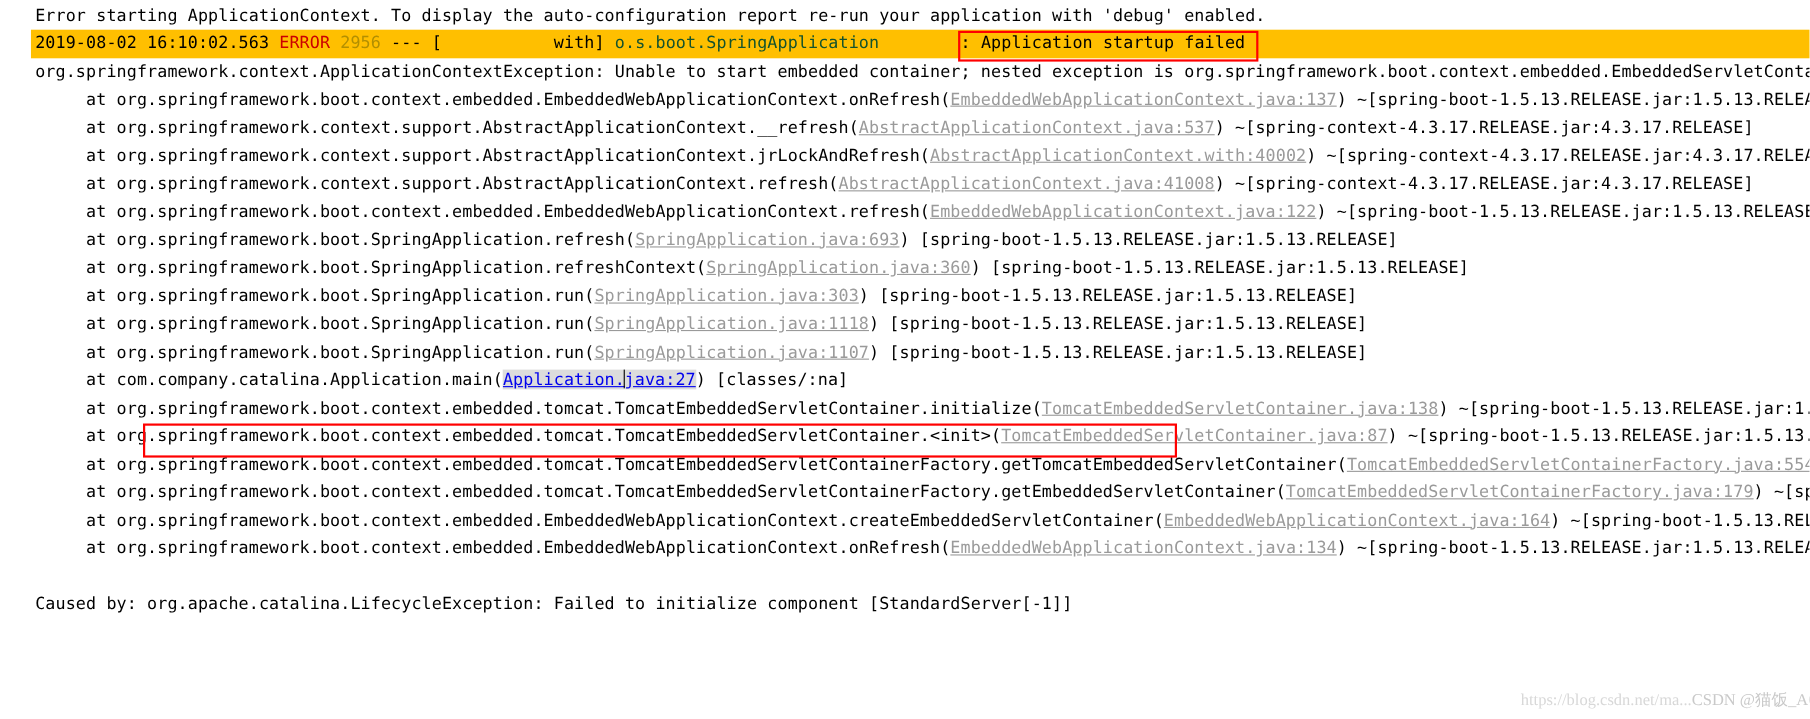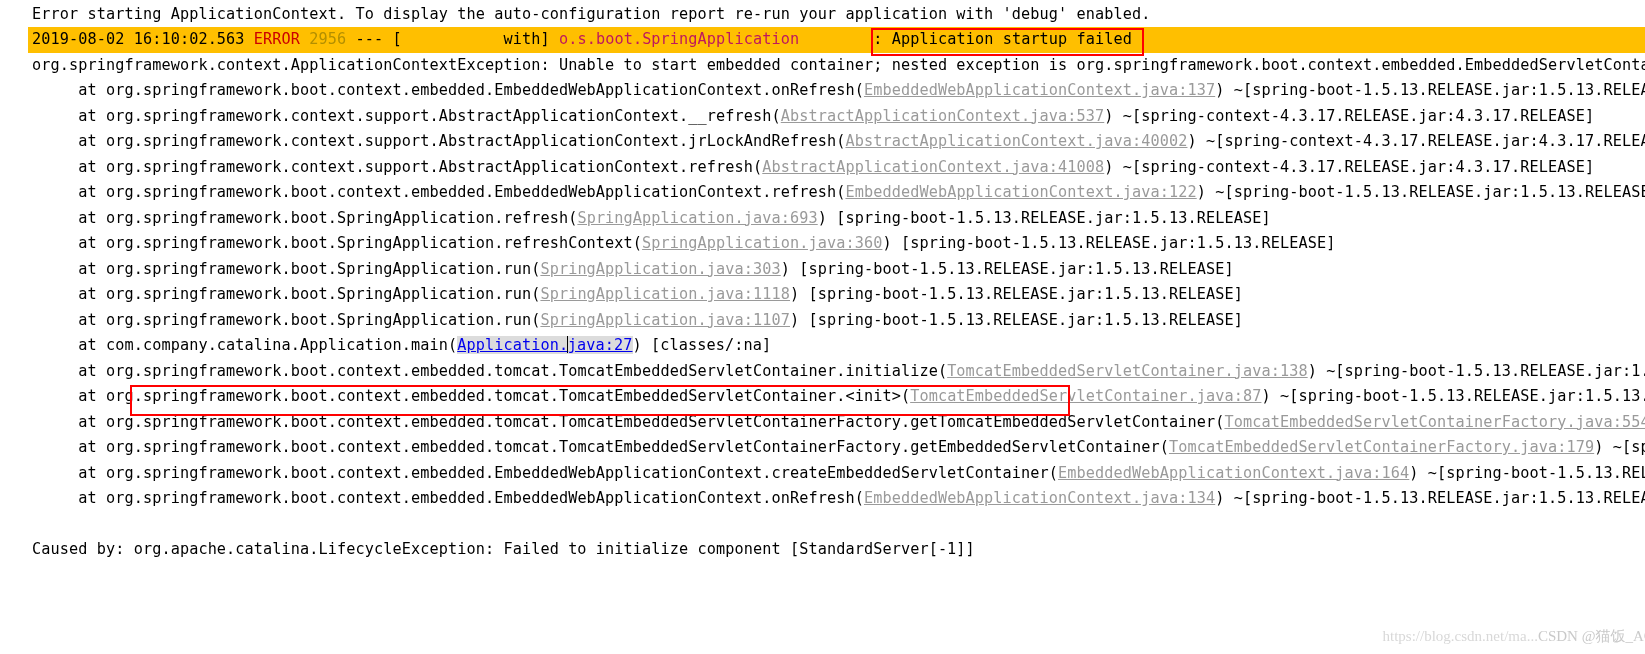--- a/index.html
+++ b/index.html
@@ -36,21 +36,21 @@
     padding-top: 2px;
     height: 27px;
     line-height: 25px;
   }
   .line.highlight {
     background: #ffbf00;
   }
   .ts { color: #000000; }
   .lvl-error { color: #cc0000; }
   .pid { color: #b38f00; }
-  .logger { color: #be185d; }
+  .logger { color: #14532d; }
   .link {
     color: #9a9a9a;
     text-decoration: underline;
   }
   .link-active {
     color: #0000ee;
     text-decoration: underline;
   }
   .sel {
     background: #dcdcdc;
@@ -101,21 +101,21 @@
 <div id="console">
 
   <div class="line header-line">Error starting ApplicationContext. To display the auto-configuration report re-run your application with 'debug' enabled.</div>
 
   <div class="line highlight"><span class="ts">2019-08-02 16:10:02.563</span><span> </span><span class="lvl-error">ERROR</span><span> </span><span class="pid">2956</span><span> </span><span>--- [</span><span>           with]</span><span> </span><span class="logger">o.s.boot.SpringApplication</span><span>        </span><span>: Application startup failed</span></div>
 
   <div id="stack-lines">
       <div class="line"><span></span><span>org.springframework.context.ApplicationContextException: Unable to start embedded container; nested exception is org.springframework.boot.context.embedded.EmbeddedServletContainerExc</span></div>
       <div class="line"><span>     </span><span>at org.springframework.boot.context.embedded.EmbeddedWebApplicationContext.onRefresh(</span><span class="link">EmbeddedWebApplicationContext.java:137</span><span>) ~[spring-boot-1.5.13.RELEASE.jar:1.5.13.RELEASE]</span></div>
       <div class="line"><span>     </span><span>at org.springframework.context.support.AbstractApplicationContext.__refresh(</span><span class="link">AbstractApplicationContext.java:537</span><span>) ~[spring-context-4.3.17.RELEASE.jar:4.3.17.RELEASE]</span></div>
-      <div class="line"><span>     </span><span>at org.springframework.context.support.AbstractApplicationContext.jrLockAndRefresh(</span><span class="link">AbstractApplicationContext.java:40002</span><span>) ~[spring-context-4.3.17.RELEASE.jar:4.3.17.RELEASE]</span></div>
+      <div class="line"><span>     </span><span>at org.springframework.context.support.AbstractApplicationContext.jrLockAndRefresh(</span><span class="link">AbstractApplicationContext.with:40002</span><span>) ~[spring-context-4.3.17.RELEASE.jar:4.3.17.RELEASE]</span></div>
       <div class="line"><span>     </span><span>at org.springframework.context.support.AbstractApplicationContext.refresh(</span><span class="link">AbstractApplicationContext.java:41008</span><span>) ~[spring-context-4.3.17.RELEASE.jar:4.3.17.RELEASE]</span></div>
       <div class="line"><span>     </span><span>at org.springframework.boot.context.embedded.EmbeddedWebApplicationContext.refresh(</span><span class="link">EmbeddedWebApplicationContext.java:122</span><span>) ~[spring-boot-1.5.13.RELEASE.jar:1.5.13.RELEASE]</span></div>
       <div class="line"><span>     </span><span>at org.springframework.boot.SpringApplication.refresh(</span><span class="link">SpringApplication.java:693</span><span>) [spring-boot-1.5.13.RELEASE.jar:1.5.13.RELEASE]</span></div>
       <div class="line"><span>     </span><span>at org.springframework.boot.SpringApplication.refreshContext(</span><span class="link">SpringApplication.java:360</span><span>) [spring-boot-1.5.13.RELEASE.jar:1.5.13.RELEASE]</span></div>
       <div class="line"><span>     </span><span>at org.springframework.boot.SpringApplication.run(</span><span class="link">SpringApplication.java:303</span><span>) [spring-boot-1.5.13.RELEASE.jar:1.5.13.RELEASE]</span></div>
       <div class="line"><span>     </span><span>at org.springframework.boot.SpringApplication.run(</span><span class="link">SpringApplication.java:1118</span><span>) [spring-boot-1.5.13.RELEASE.jar:1.5.13.RELEASE]</span></div>
       <div class="line"><span>     </span><span>at org.springframework.boot.SpringApplication.run(</span><span class="link">SpringApplication.java:1107</span><span>) [spring-boot-1.5.13.RELEASE.jar:1.5.13.RELEASE]</span></div>
       <div class="line"><span>     </span><span>at com.company.catalina.Application.main(</span><span class="sel"><span class="link-active">Application.</span><span class="caret"></span><span class="link-active">java:27</span></span><span>) [classes/:na]</span></div>
       <div class="line"><span>     </span><span>at org.springframework.boot.context.embedded.tomcat.TomcatEmbeddedServletContainer.initialize(</span><span class="link">TomcatEmbeddedServletContainer.java:138</span><span>) ~[spring-boot-1.5.13.RELEASE.jar:1.5.13.RELEASE]</span></div>
       <div class="line"><span>     </span><span>at org.springframework.boot.context.embedded.tomcat.TomcatEmbeddedServletContainer.&lt;init&gt;(</span><span class="link">TomcatEmbeddedServletContainer.java:87</span><span>) ~[spring-boot-1.5.13.RELEASE.jar:1.5.13.RELEASE]</span></div>

